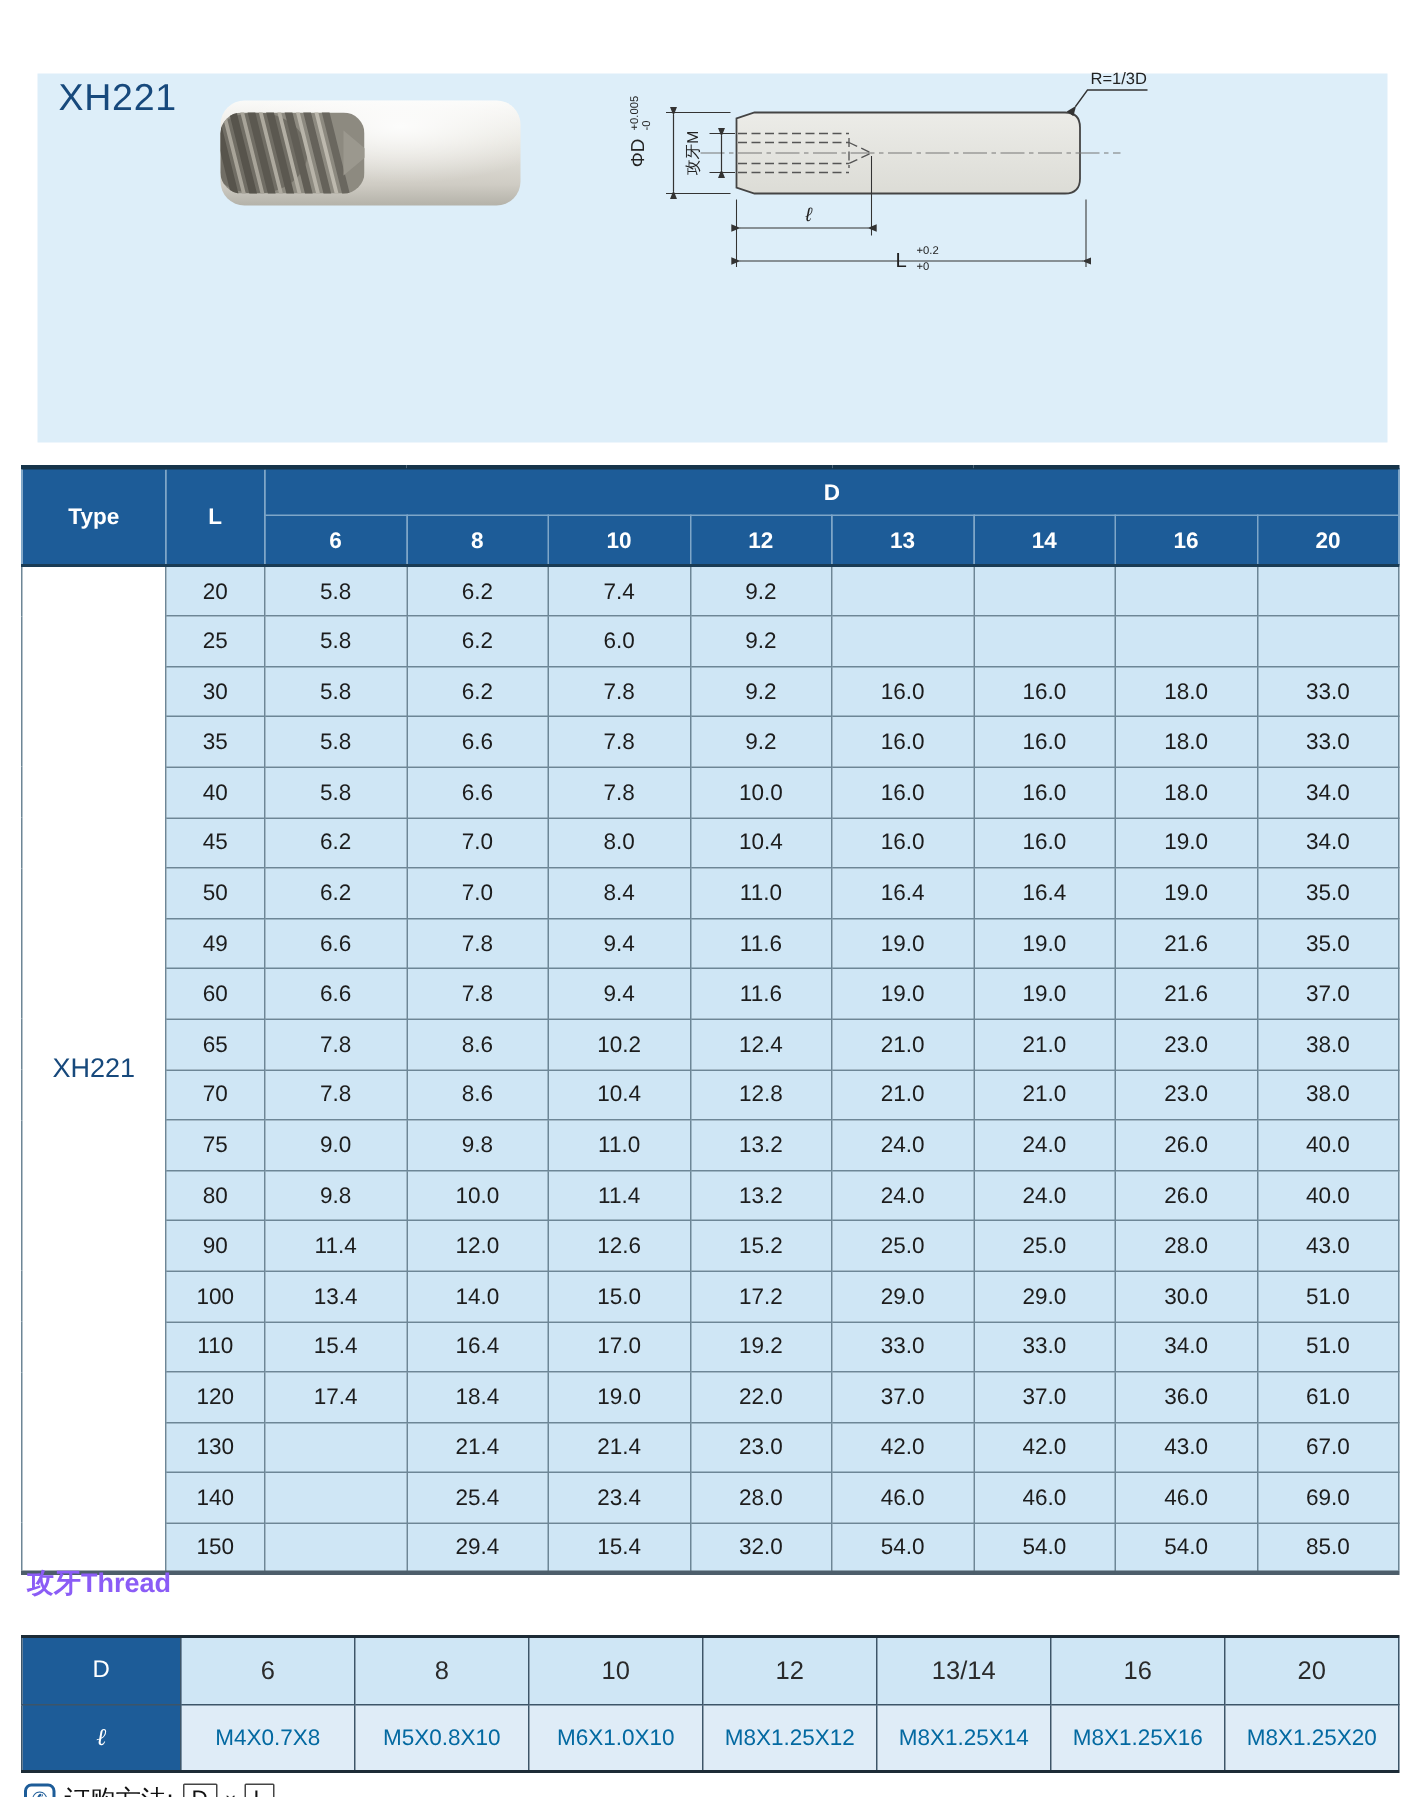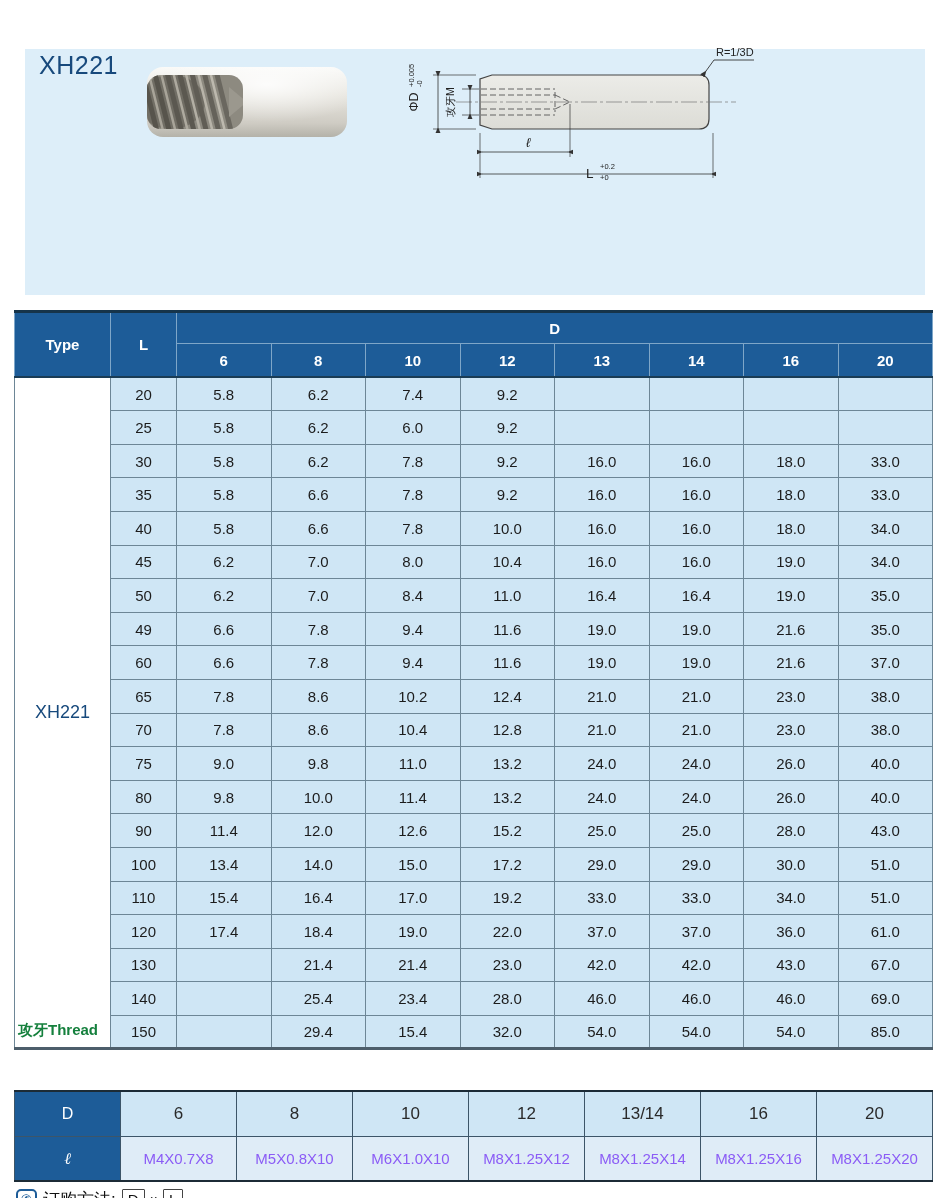--- a/index.html
+++ b/index.html
@@ -14,21 +14,21 @@
   }
   *{box-sizing:border-box;margin:0;padding:0;}
   html,body{background:#ffffff;}
   body{font-family:"Liberation Sans","DejaVu Sans",sans-serif;color:var(--ink);}
   #page{position:relative;width:946px;height:1198px;background:#fff;overflow:hidden;margin-top:27px;}
 
   
   .panel{position:absolute;left:25px;top:22px;width:900px;height:246px;background:var(--panel-bg);}
   .page-title{position:absolute;left:14px;top:2px;font-size:25px;letter-spacing:.5px;color:var(--title-blue);}
   .photo{position:absolute;left:120px;top:14px;width:205px;height:78px;}
-  .drawing{position:absolute;left:375px;top:-4px;width:362px;height:146px;text-align:right;}
+  .drawing{position:absolute;left:386px;top:-4px;width:362px;height:146px;text-align:right;}
 
   
   .mat-table{position:absolute;left:715px;top:166px;width:187px;border:1px solid #23405a;border-collapse:collapse;font-size:12px;}
   .mat-table th{background:var(--header-blue);color:#fff;font-weight:normal;height:44px;border:1px solid #7ea6c8;vertical-align:middle;}
   .mat-table td{background:#eef6fc;color:#222;text-align:center;height:25px;font-size:14px;border:1px solid #23405a;}
   .mat-line1{font-size:14px;line-height:16px;}
   .mat-line2{font-size:11px;line-height:12px;color:#e8f1fa;}
   .badge{display:inline-block;width:14px;height:14px;line-height:14px;background:#fff;color:var(--header-blue);font-weight:bold;font-size:11px;border-radius:2px;text-align:center;margin-right:3px;vertical-align:-1px;}
 
   
@@ -36,27 +36,27 @@
               border-top:3px solid #16344a;border-bottom:3px solid #4d5e6b;}
   .main-table th{background:var(--header-blue);color:#fff;font-weight:bold;font-size:15px;border:1px solid #7ea6c8;}
   .main-table .hdr-d{height:32px;}
   .main-table .hdr-cols th{height:30px;}
   .main-table td{border:1px solid var(--border);background:var(--cell-blue);text-align:center;font-size:15px;color:var(--ink);height:33.6px;}
   .main-table td.type-cell{background:#ffffff;color:var(--title-blue);font-size:18px;border-left:1px solid var(--border);}
   .main-table tr{height:33.6px;}
   .main-table thead{border-bottom:2px solid #1a3c55;}
 
   
-  .thread-heading{position:absolute;left:18px;top:994px;font-size:15px;font-weight:600;color:#15803d;}
+  .thread-heading{position:absolute;left:18px;top:1016px;font-size:18px;font-weight:600;color:#8b5cf6;}
   .thread-table{position:absolute;left:14px;top:1063px;width:918px;border-collapse:collapse;table-layout:fixed;
                 border-top:2px solid #1c2b36;border-bottom:2px solid #1c2b36;}
   .thread-table th,.thread-table td{border:1px solid #3d5568;height:45px;text-align:center;}
   .thread-table .rowhead{background:var(--header-blue);color:#fff;font-size:16px;font-weight:normal;}
   .thread-table .dvals td{background:var(--cell-blue);font-size:17px;color:#2a2a2a;}
-  .thread-table .lvals td{background:var(--cell-blue2);font-size:15px;color:#8b5cf6;}
+  .thread-table .lvals td{background:var(--cell-blue2);font-size:15px;color:#0369a1;}
   .script-l{font-family:"DejaVu Serif",serif;font-style:italic;font-size:19px;}
 
   
   .order-row{position:absolute;left:16px;top:1161px;display:flex;align-items:center;gap:6px;font-size:17px;color:#111;}
   .phone-icon{display:inline-flex;align-items:center;justify-content:center;width:21px;height:21px;border:2px solid #1d5c98;border-radius:5px;color:#1d5c98;font-size:13px;background:#fff;}
   .order-box{display:inline-block;border:1px solid #444;background:#fff;padding:0 5px;font-size:15px;line-height:19px;border-radius:1px;}
   .order-x{font-size:13px;color:#222;}
 
   svg text{font-family:"Liberation Sans","DejaVu Sans",sans-serif;}
 </style>

